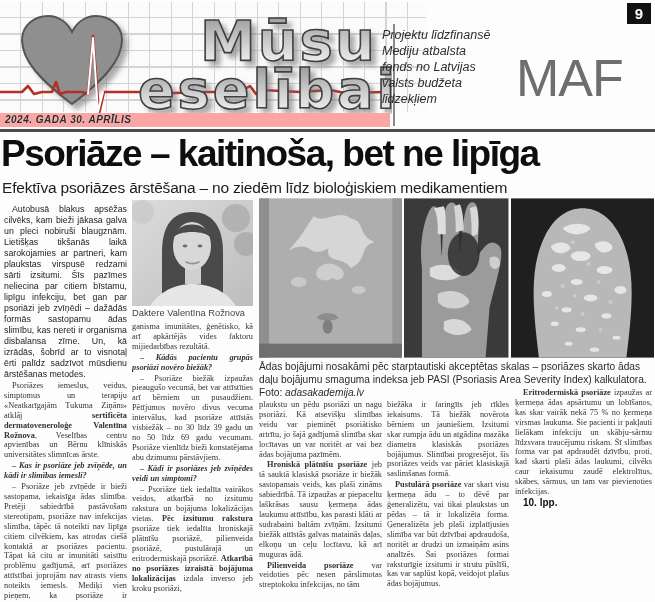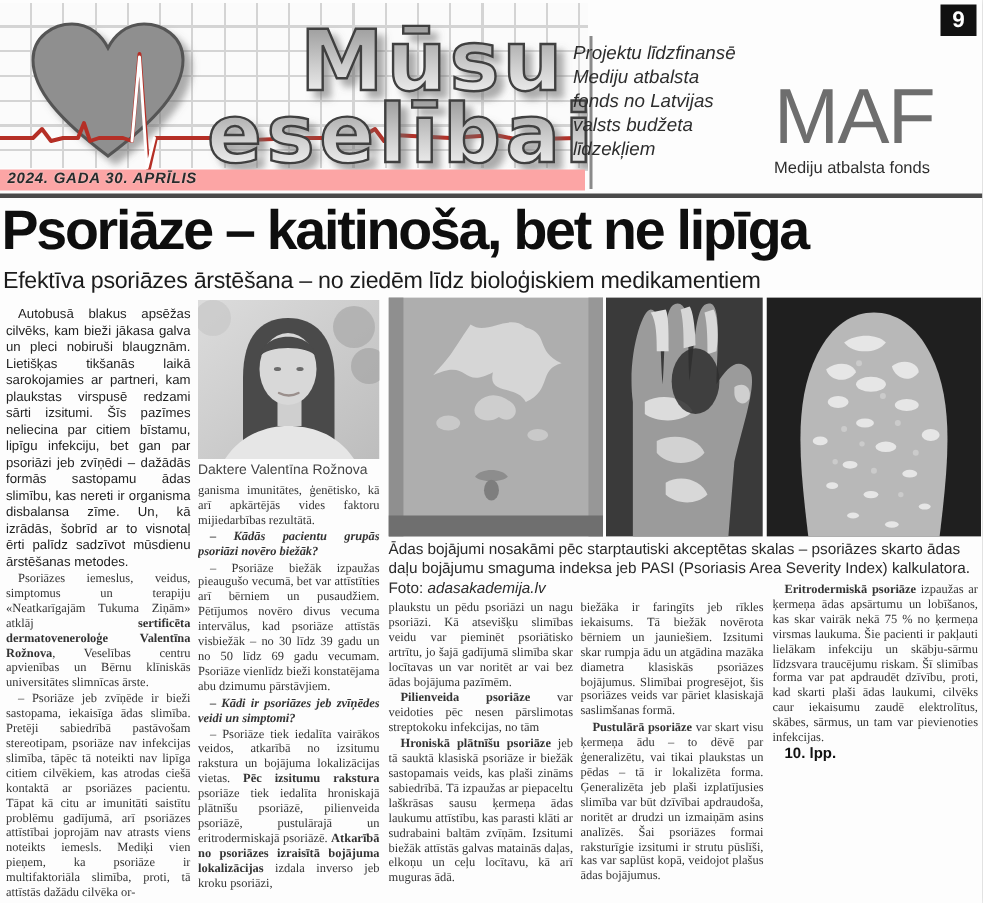--- a/index.html
+++ b/index.html
@@ -8,20 +8,21 @@
     overflow:hidden;font-family:"Liberation Serif",serif;color:#333;
     box-shadow:0 0 4px rgba(0,0,0,.3);
   }
   
   .masthead{
     position:absolute;left:0;top:2px;width:392px;height:110px;
     background-color:#fbfbfb;
     background-image:
       repeating-linear-gradient(to right,transparent 0 20px,#d4d4d4 20px 21.5px),
       repeating-linear-gradient(to bottom,transparent 0 15px,#d4d4d4 15px 16.5px);
+    padding-left: 34px;
   }
   .masthead svg{position:absolute;left:0;top:0;}
   .datebar{
     position:absolute;left:0;top:113px;width:390px;height:14px;background:#fca5a5;
     font-family:"Liberation Sans",sans-serif;font-weight:bold;font-style:italic;
     font-size:10px;line-height:14px;color:#2a2a2a;padding-left:5px;box-sizing:border-box;
     text-shadow:0 0 1px #e8e8e8;letter-spacing:.5px;
   }
   .header-rule{position:absolute;left:0;top:129px;width:655px;height:2.5px;background:#4a4a4a;}
   .vert-divider{position:absolute;left:393px;top:24px;width:1.5px;height:102px;background:#8a8a8a;}
@@ -120,31 +121,31 @@
     </svg>
   </div>
 
   <div class="datebar">2024. GADA 30. APRĪLIS</div>
   <div class="vert-divider"></div>
   <div class="page-num">9</div>
 
   <div class="funding">Projektu līdzfinansē Mediju atbalsta fonds no Latvijas valsts budžeta līdzekļiem</div>
   <div class="maf">
     <div class="maf-letters">MAF</div>
-    <div class="maf-caption">Mediju atbalsta fonds</div>
   </div>
 
   <div class="header-rule"></div>
 
   <div class="headline">Psoriāze – kaitinoša, bet ne lipīga</div>
   <div class="subhead">Efektīva psoriāzes ārstēšana – no ziedēm līdz bioloģiskiem medikamentiem</div>
 
   <div class="col col1">
     <p class="lead">Autobusā blakus apsēžas cilvēks, kam bieži jākasa galva un pleci nobiruši blaugznām. Lietišķas tikšanās laikā sarokojamies ar partneri, kam plaukstas virspusē redzami sārti izsitumi. Šīs pazīmes neliecina par citiem bīstamu, lipīgu infekciju, bet gan par psoriāzi jeb zvīņēdi – dažādās formās sastopamu ādas slimību, kas nereti ir organisma disbalansa zīme. Un, kā izrādās, šobrīd ar to visnotaļ ērti palīdz sadzīvot mūsdienu ārstēšanas metodes.</p>
     <p><span>Psoriāzes iemeslus, veidus, simptomus un terapiju «Neatkarīgajām Tukuma Ziņām» atklāj </span><b>sertificēta dermatoveneroloģe Valentīna Rožnova</b><span>, Veselības centru apvienības un Bērnu klīniskās universitātes slimnīcas ārste.</span></p>
+    <p class="q">– Kas ir psoriāze jeb zvīņēde, un kādi ir slimības iemesli?</p>
     <p>– Psoriāze jeb zvīņēde ir bieži sastopama, iekaisīga ādas slimība. Pretēji sabiedrībā pastāvošam stereotipam, psoriāze nav infekcijas slimība, tāpēc tā noteikti nav lipīga citiem cilvēkiem, kas atrodas ciešā kontaktā ar psoriāzes pacientu. Tāpat kā citu ar imunitāti saistītu problēmu gadījumā, arī psoriāzes attīstībai joprojām nav atrasts viens noteikts iemesls. Mediķi vien pieņem, ka psoriāze ir multifaktoriāla slimība, proti, tā attīstās dažādu cilvēka or-</p>
   </div>
 
   <div class="doctor-photo">
     <svg width="121" height="106" viewBox="0 0 121 106">
       <defs>
         <linearGradient id="pbg" x1="0" y1="0" x2="1" y2="1">
           <stop offset="0" stop-color="#dcdcdc"></stop>
             <stop offset="1" stop-color="#bdbdbd"></stop>
         </linearGradient>
@@ -237,22 +238,22 @@
           <circle cx="90" cy="132" r="1.8"></circle>
           <circle cx="64" cy="98" r="1.8"></circle>
       </g>
     </svg>
   </div>
 
   <div class="photos-caption"><span>Ādas bojājumi nosakāmi pēc starptautiski akceptētas skalas – psoriāzes skarto ādas daļu bojājumu smaguma indeksa jeb PASI (Psoriasis Area Severity Index) kalkulatora. Foto: </span><i>adasakademija.lv</i></div>
 
   <div class="col col3">
     <p class="noindent">plaukstu un pēdu psoriāzi un nagu psoriāzi. Kā atsevišķu slimības veidu var pieminēt psoriātisko artrītu, jo šajā gadījumā slimība skar locītavas un var noritēt ar vai bez ādas bojājuma pazīmēm.</p>
+    <p><b>Hroniskā plātnīšu psoriāze</b><span> jeb tā sauktā klasiskā psoriāze ir biežāk sastopamais veids, kas plaši zināms sabiedrībā. Tā izpaužas ar piepaceltu laškrāsas sausu ķermeņa ādas laukumu attīstību, kas parasti klāti ar sudrabaini baltām zvīņām. Izsitumi biežāk attīstās galvas matainās daļas, elkoņu un ceļu locītavu, kā arī muguras ādā.</span></p>
     <p><b>Pilienveida psoriāze</b><span> var veidoties pēc nesen pārslimotas streptokoku infekcijas, no tām</span></p>
-    <p><b>Hroniskā plātnīšu psoriāze</b><span> jeb tā sauktā klasiskā psoriāze ir biežāk sastopamais veids, kas plaši zināms sabiedrībā. Tā izpaužas ar piepaceltu laškrāsas sausu ķermeņa ādas laukumu attīstību, kas parasti klāti ar sudrabaini baltām zvīņām. Izsitumi biežāk attīstās galvas matainās daļas, elkoņu un ceļu locītavu, kā arī muguras ādā.</span></p>
   </div>
 
   <div class="col col4">
     <p class="noindent">biežāka ir faringīts jeb rīkles iekaisums. Tā biežāk novērota bērniem un jauniešiem. Izsitumi skar rumpja ādu un atgādina mazāka diametra klasiskās psoriāzes bojājumus. Slimībai progresējot, šis psoriāzes veids var pāriet klasiskajā saslimšanas formā.</p>
     <p><b>Pustulārā psoriāze</b><span> var skart visu ķermeņa ādu – to dēvē par ģeneralizētu, vai tikai plaukstas un pēdas – tā ir lokalizēta forma. Ģeneralizēta jeb plaši izplatījusies slimība var būt dzīvībai apdraudoša, noritēt ar drudzi un izmaiņām asins analīzēs. Šai psoriāzes formai raksturīgie izsitumi ir strutu pūslīši, kas var saplūst kopā, veidojot plašus ādas bojājumus.</span></p>
   </div>
 
   <div class="col col5">
     <p><b>Eritrodermiskā psoriāze</b><span> izpaužas ar ķermeņa ādas apsārtumu un lobīšanos, kas skar vairāk nekā 75 % no ķermeņa virsmas laukuma. Šie pacienti ir pakļauti lielākam infekciju un skābju-sārmu līdzsvara traucējumu riskam. Šī slimības forma var pat apdraudēt dzīvību, proti, kad skarti plaši ādas laukumi, cilvēks caur iekaisumu zaudē elektrolītus, skābes, sārmus, un tam var pievienoties infekcijas.</span></p>
     <p class="cont">10. lpp.</p>

